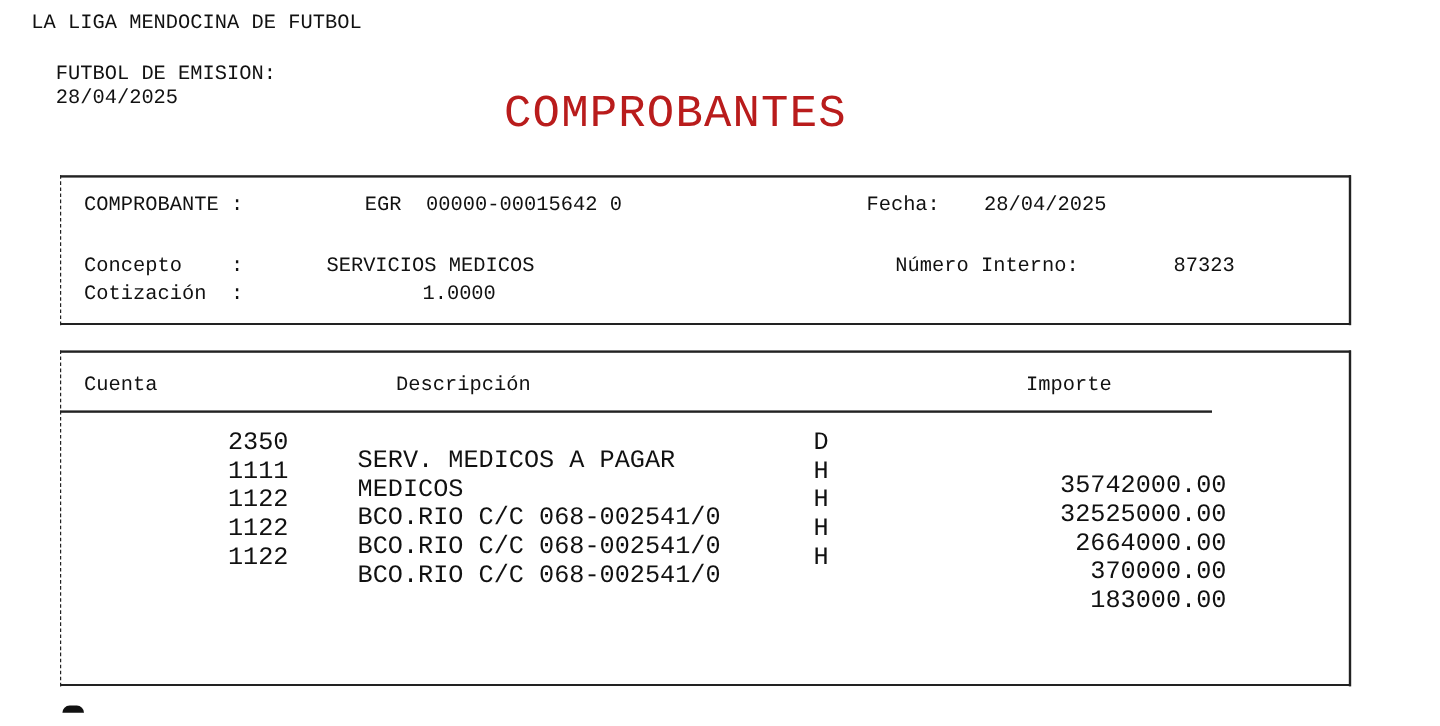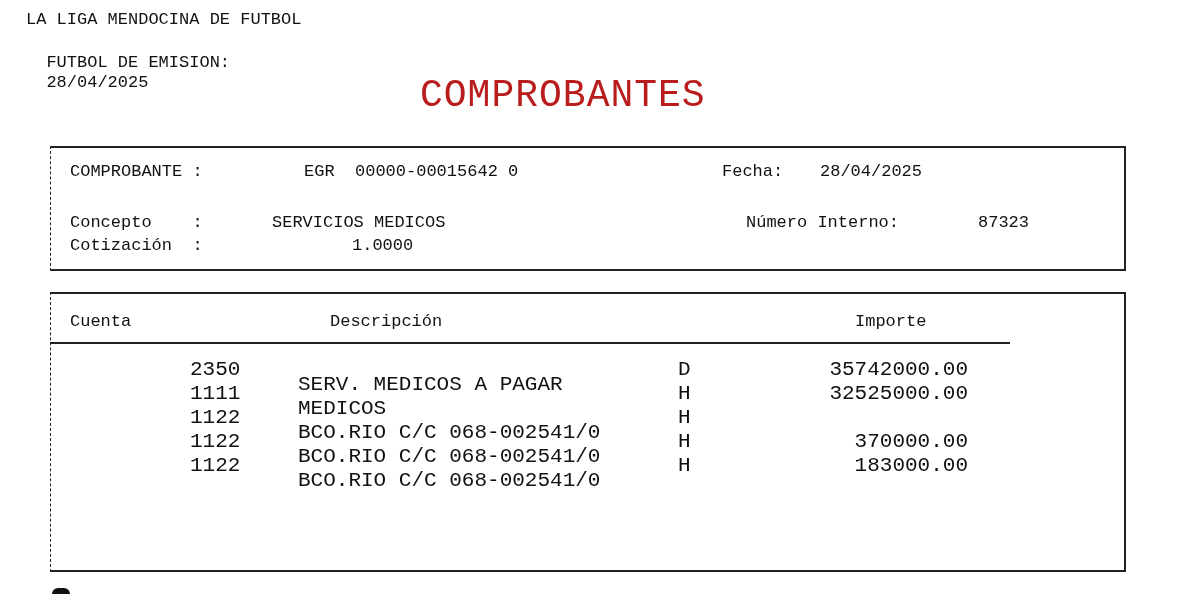--- a/index.html
+++ b/index.html
@@ -50,21 +50,21 @@
     .header-sep {
       position: absolute;
       left: 50px; top: 342px; width: 960px;
       border-top: 2px solid #222;
     }
     .row { position: absolute; left: 0; width: 1200px; height: 25px; }
     .cell { position: absolute; white-space: pre; font-size: 21px; line-height: 25px; }
     .c-cuenta { left: 190px; }
     .c-desc { left: 298px; margin-top: 15px; }
     .c-dh { left: 678px; }
-    .c-imp { left: 746px; width: 222px; text-align: right; }
+    .c-imp { left: 800px; width: 222px; text-align: right; margin-top: 36px; }
     .mark {
       position: absolute; left: 52px; top: 588px;
       width: 18px; height: 6px; background: #111;
       border-radius: 8px 8px 0 0;
     }
   </style>
 </head>
 <body>
 
 <div class="abs hdr-line" style="top:10px;">LA LIGA MENDOCINA DE FUTBOL</div>
@@ -105,20 +105,21 @@
   <div class="row" style="top:381px;">
     <span class="cell c-cuenta">1111</span>
     <span class="cell c-desc">MEDICOS</span>
     <span class="cell c-dh">H</span>
     <span class="cell c-imp">32525000.00</span>
   </div>
   <div class="row" style="top:405px;">
     <span class="cell c-cuenta">1122</span>
     <span class="cell c-desc">BCO.RIO C/C 068-002541/0</span>
     <span class="cell c-dh">H</span>
+    <span class="cell c-imp">2664000.00</span>
   </div>
   <div class="row" style="top:429px;">
     <span class="cell c-cuenta">1122</span>
     <span class="cell c-desc">BCO.RIO C/C 068-002541/0</span>
     <span class="cell c-dh">H</span>
     <span class="cell c-imp">370000.00</span>
   </div>
   <div class="row" style="top:453px;">
     <span class="cell c-cuenta">1122</span>
     <span class="cell c-desc">BCO.RIO C/C 068-002541/0</span>

